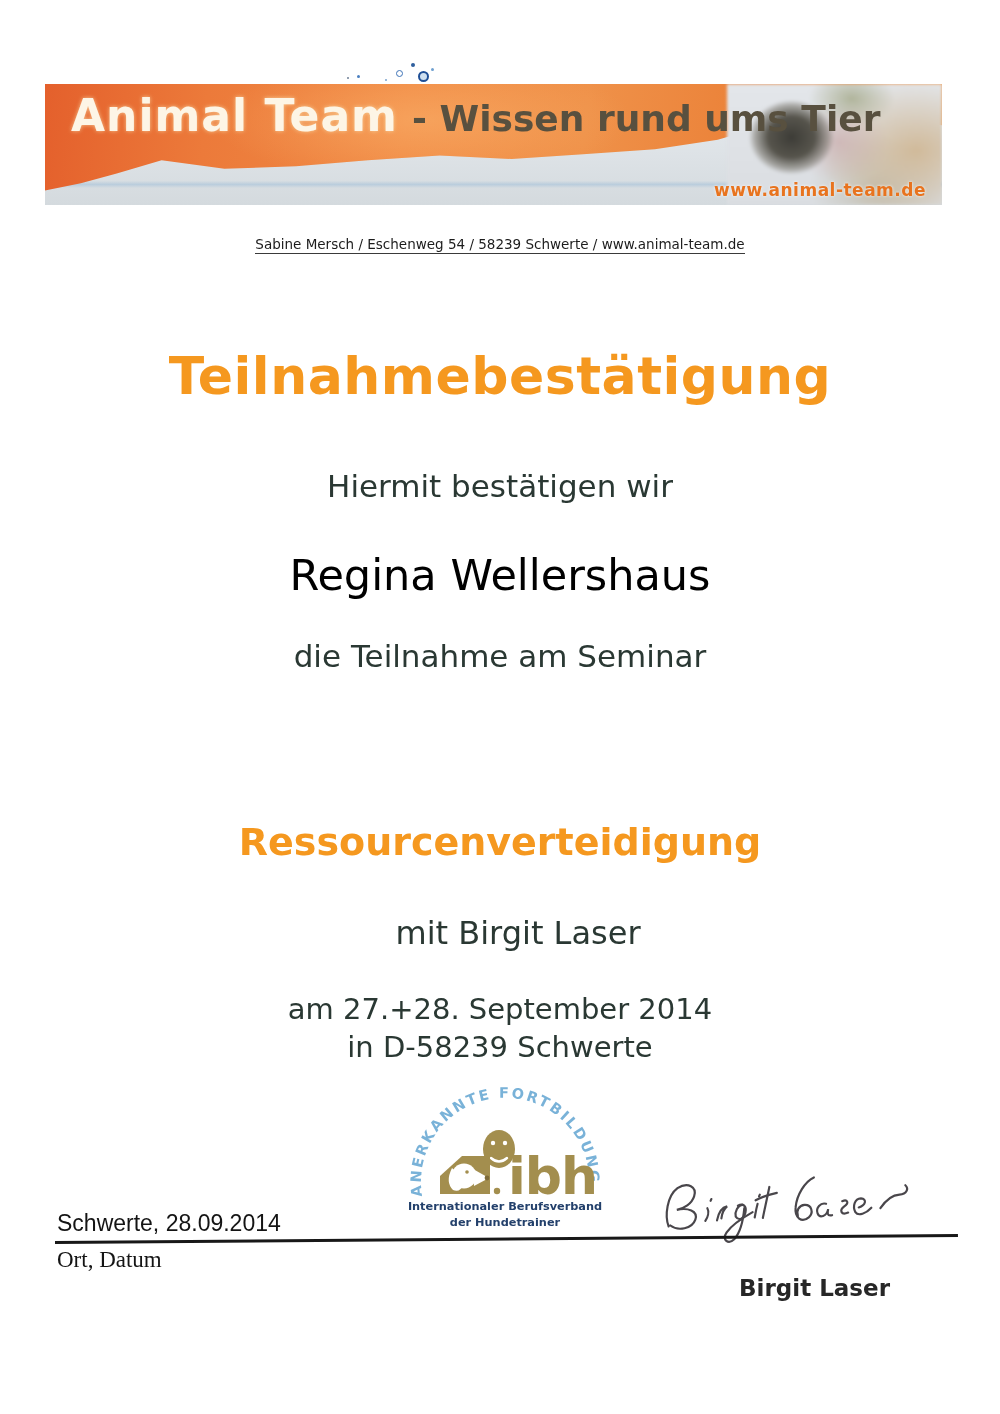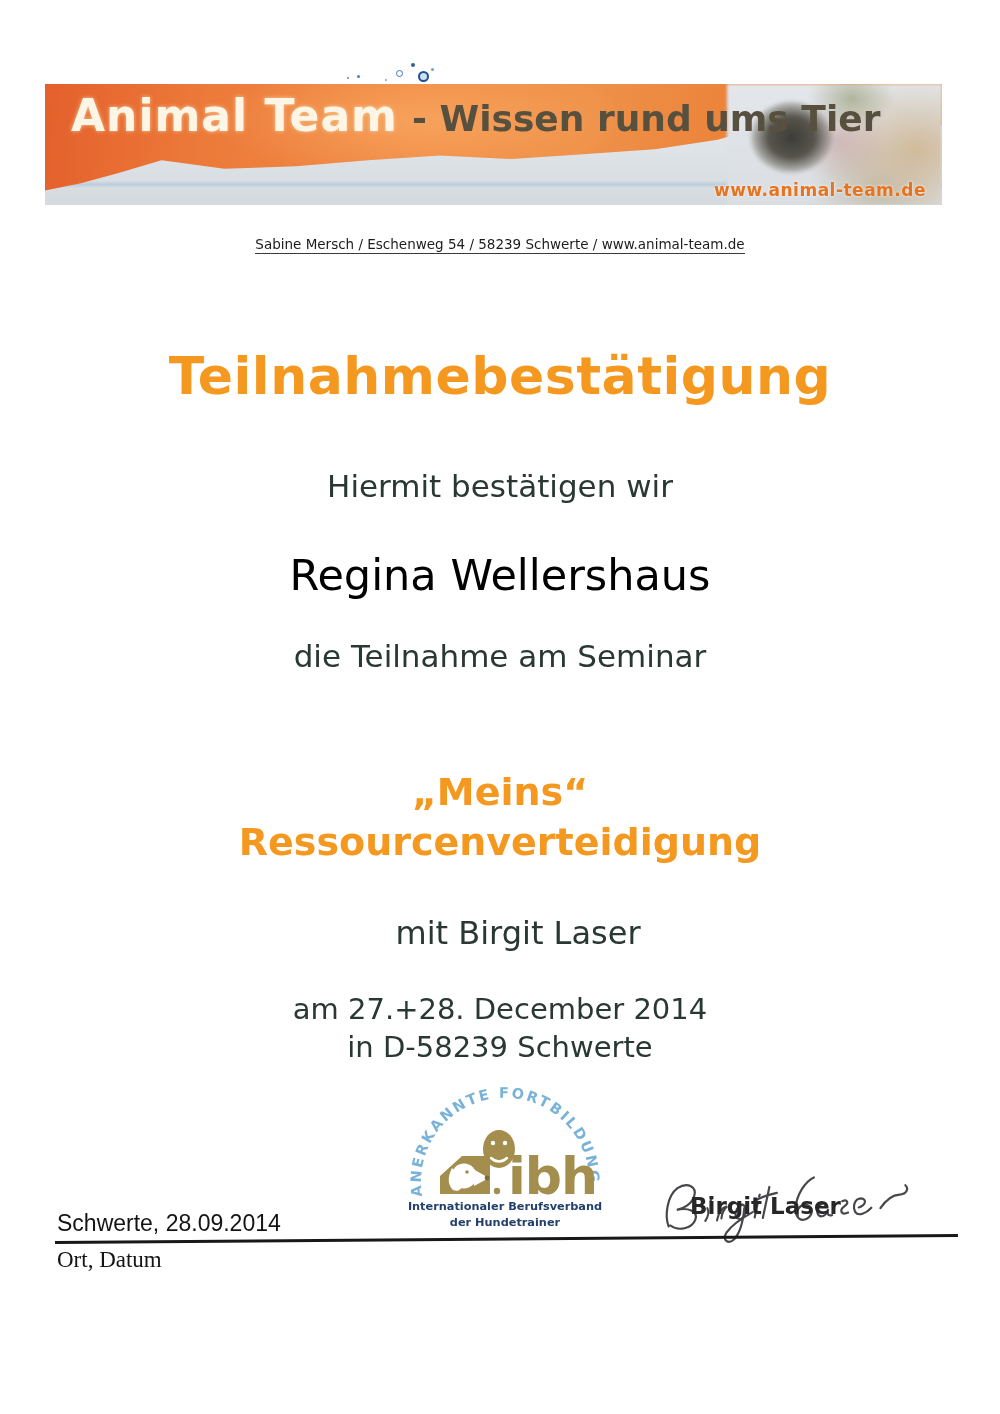--- a/index.html
+++ b/index.html
@@ -80,21 +80,21 @@
   }
   .place-date{
     position:absolute;left:57px;top:1210px;
     font-family:Liberation Sans, sans-serif;font-size:23px;color:#141414;
   }
   .place-date-label{
     position:absolute;left:57px;top:1247px;
     font-family:"Liberation Serif","DejaVu Serif",serif;font-size:23px;color:#141414;
   }
   .signer-name{
-    position:absolute;left:690px;top:1193px;width:200px;text-align:left;
+    position:absolute;left:690px;top:1275px;width:200px;text-align:right;
     font-size:23px;font-weight:bold;color:#272727;
   }
 </style>
 </head>
 <body>
 
 <div class="page">
 
   <div class="speck" style="left:347px;top:77px;width:2px;height:2px;background:#6f7f96;"></div>
   <div class="speck" style="left:357px;top:75px;width:3px;height:3px;background:#4a7fc0;"></div>
@@ -116,25 +116,24 @@
   </div>
 
   <div class="cline contact">
     <span>Sabine Mersch / Eschenweg 54 / 58239 Schwerte / www.animal-team.de</span>
   </div>
 
   <div class="cline doc-title">Teilnahmebestätigung</div>
   <div class="cline intro">Hiermit bestätigen wir</div>
   <div class="cline participant">Regina Wellershaus</div>
   <div class="cline body-line">die Teilnahme am Seminar</div>
-  <div class="cline seminar1">„Meins“</div>
   <div class="cline seminar2">Ressourcenverteidigung</div>
   <div class="cline trainer">mit Birgit Laser</div>
   <div class="cline dates">
-    <div>am 27.+28. December 2014</div>
+    <div>am 27.+28. September 2014</div>
     <div>in D-58239 Schwerte</div>
   </div>
 
   <div class="ibh">
     <svg width="230" height="150" viewBox="0 0 230 150" xmlns="http://www.w3.org/2000/svg">
       <defs>
         <path id="arcpath" d="M34,112 A84,84 0 1 1 196,112" fill="none"></path>
       </defs>
       <text font-family="DejaVu Sans, sans-serif" font-size="14.5" font-weight="bold" fill="#79b2d8" letter-spacing="2.2">
         <textPath href="#arcpath" startOffset="8">ANERKANNTE FORTBILDUNG</textPath>

